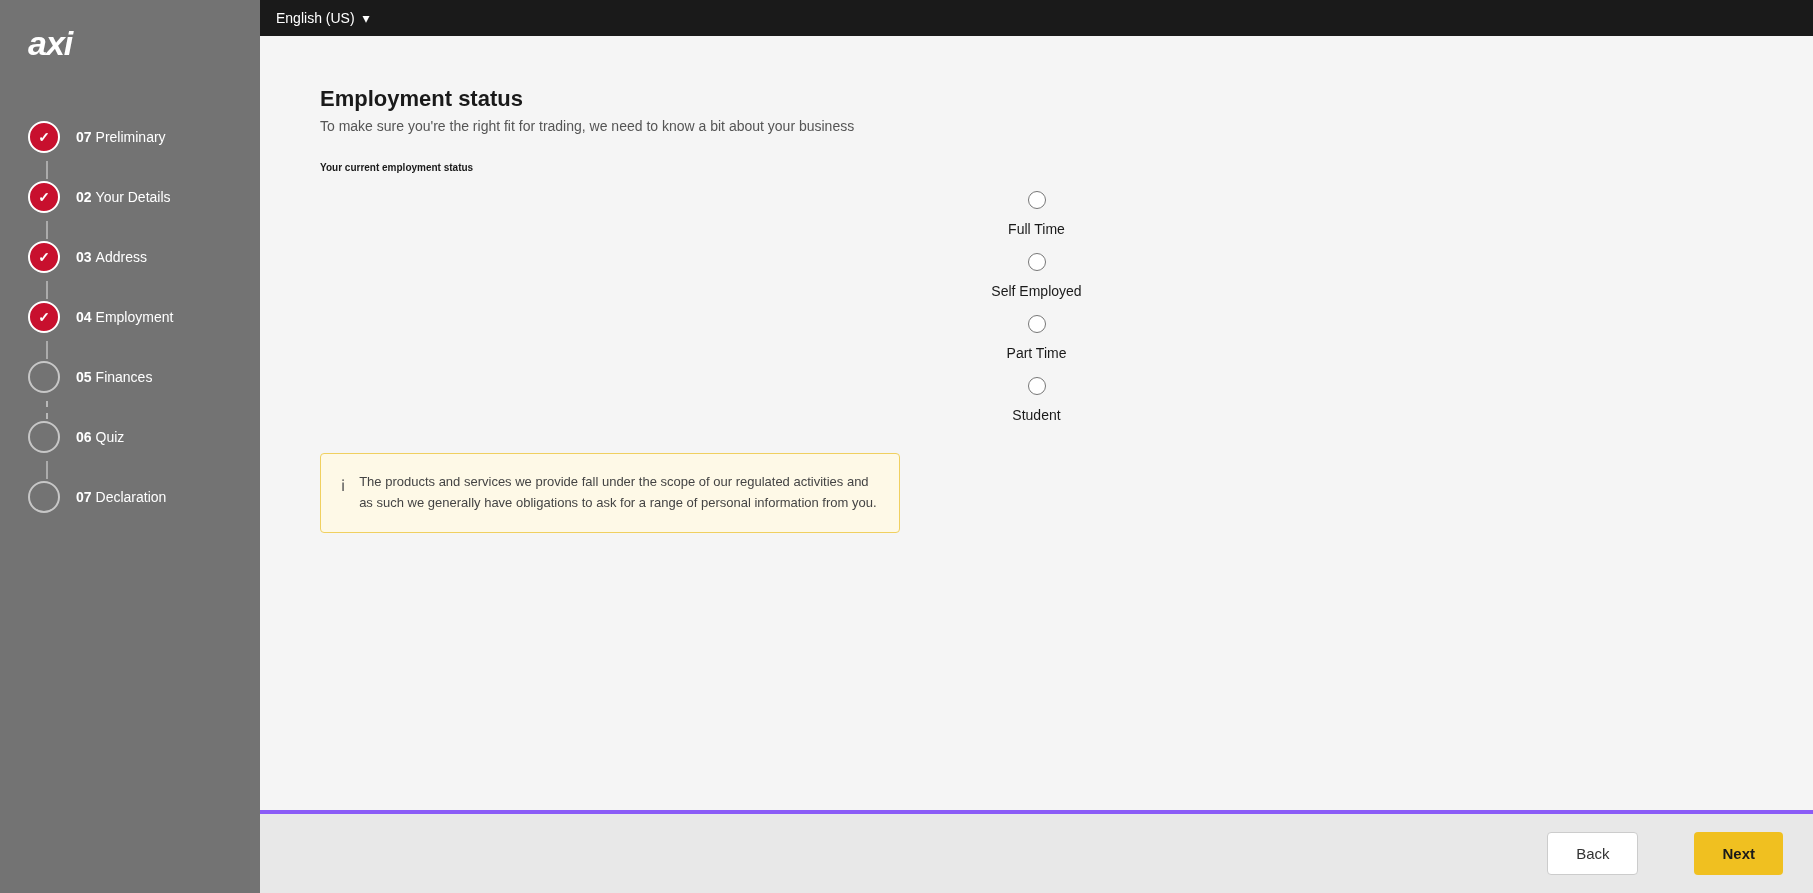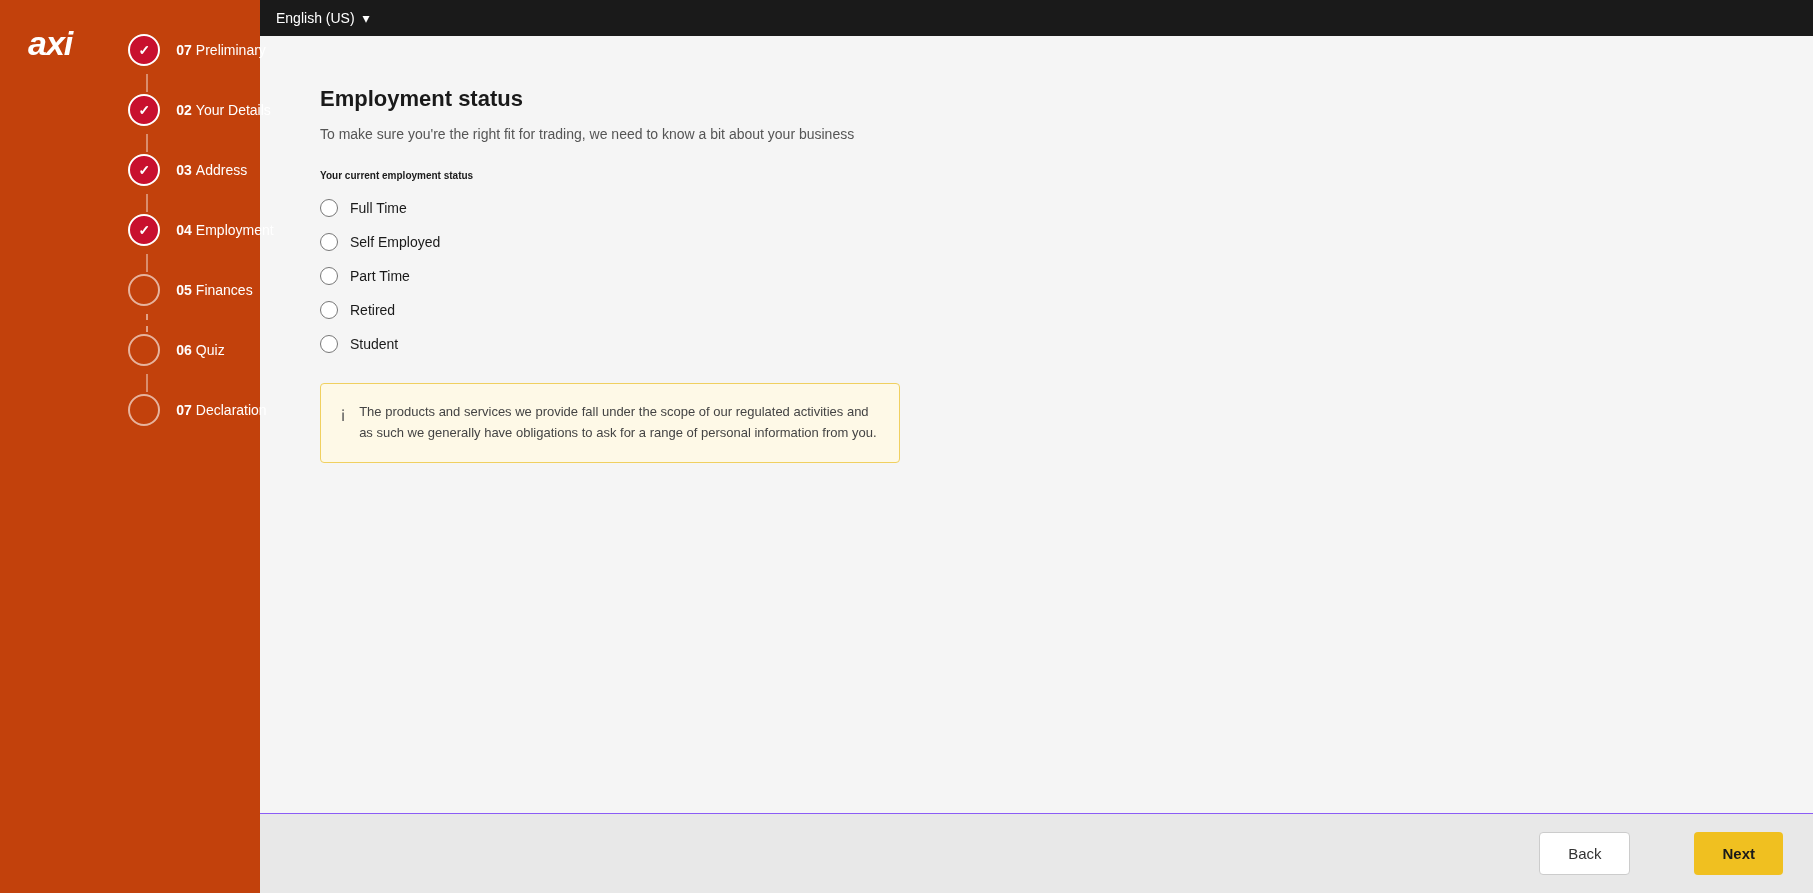--- a/index.html
+++ b/index.html
@@ -4,23 +4,23 @@
   <style>
     * { box-sizing: border-box; margin: 0; padding: 0; }
     body { font-family: Arial, sans-serif; display: flex; flex-direction: column; height: 893px; overflow: hidden; background: #f5f5f5; }
 
     .app-wrapper { display: flex; flex: 1; height: 100%; }
 
     
     .sidebar {
       width: 260px;
       min-width: 260px;
-      background: #c2410c;
-      display: flex;
-      flex-direction: row;
+      background: #737373;
+      display: flex;
+      flex-direction: column;
       color: white;
       padding: 0;
     }
 
     .sidebar-logo {
       padding: 24px 28px;
       font-size: 32px;
       font-weight: bold;
       color: white;
       letter-spacing: -1px;
@@ -137,21 +137,21 @@
       flex: 1;
       padding: 50px 60px;
       background: #f5f5f5;
       overflow-y: auto;
     }
 
     .page-title {
       font-size: 22px;
       font-weight: bold;
       color: #1a1a1a;
-      margin-bottom: 14px;
+      margin-bottom: 6px;
     }
 
     .page-subtitle {
       font-size: 14px;
       color: #555;
       margin-bottom: 28px;
     }
 
     .section-label {
       font-size: 10px;
@@ -165,20 +165,21 @@
       flex-direction: column;
       gap: 16px;
       margin-bottom: 30px;
     }
 
     .radio-item {
       display: flex;
       align-items: center;
       gap: 12px;
       cursor: pointer;
+      flex-direction: column;
     }
 
     .radio-item input[type="radio"] {
       width: 18px;
       height: 18px;
       cursor: pointer;
       accent-color: #c8102e;
     }
 
     .radio-label {
@@ -208,22 +209,22 @@
       color: #444;
       line-height: 1.6;
     }
 
     
     .footer {
       background: #e8e8e8;
       padding: 18px 30px;
       display: flex;
       justify-content: flex-end;
-      gap: 24px;
-      border-top: 1px solid #8b5cf6;
+      gap: 16px;
+      border-top: 4px solid #8b5cf6;
     }
 
     .btn-back {
       padding: 12px 28px;
       background: white;
       color: #333;
       border: 1px solid #ccc;
       border-radius: 4px;
       font-size: 15px;
       cursor: pointer;
@@ -302,24 +303,20 @@
           </div>
           <div class="radio-item">
             <input type="radio" name="employment-status" value="self-employed" id="radio-self-employed" style="">
             <label class="radio-label" for="radio-self-employed">Self Employed</label>
           </div>
           <div class="radio-item">
             <input type="radio" name="employment-status" value="part-time" id="radio-part-time" style="">
             <label class="radio-label" for="radio-part-time">Part Time</label>
           </div>
           <div class="radio-item">
-            <input type="radio" name="employment-status" value="retired" id="radio-retired" style="">
-            <label class="radio-label" for="radio-retired">Retired</label>
-          </div>
-          <div class="radio-item">
             <input type="radio" name="employment-status" value="student" id="radio-student" style="">
             <label class="radio-label" for="radio-student">Student</label>
           </div>
         </div>
       <div class="info-box">
         <span class="info-icon">ℹ</span>
         <span class="info-text">The products and services we provide fall under the scope of our regulated activities and as such we generally have obligations to ask for a range of personal information from you.</span>
       </div>
     </div>
 

